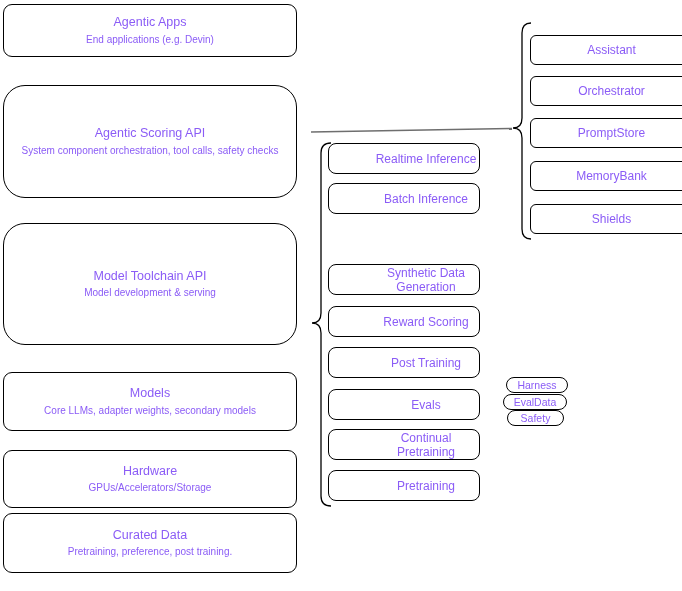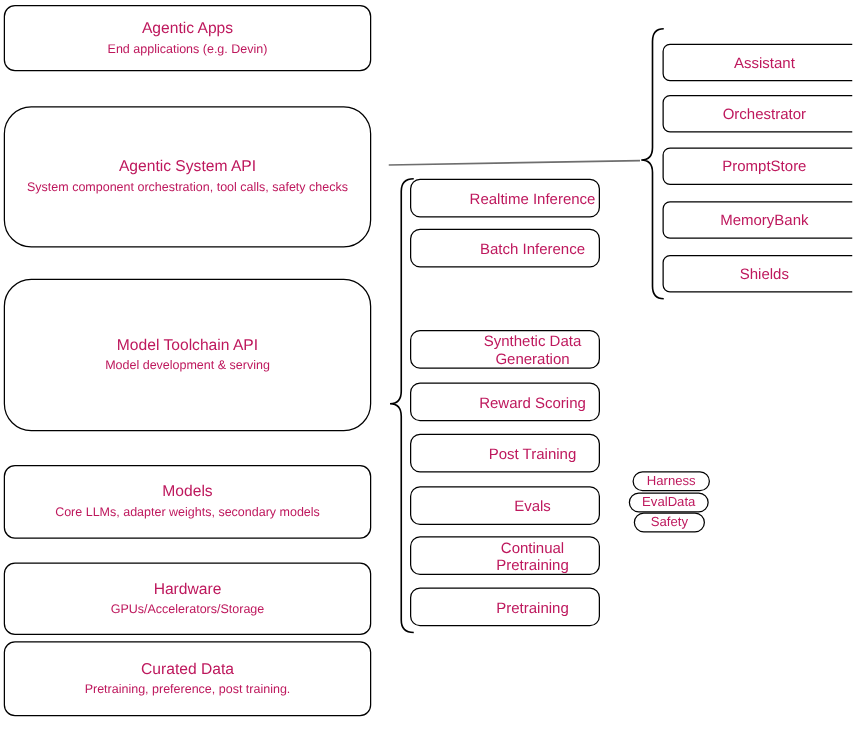--- a/index.html
+++ b/index.html
@@ -2,21 +2,21 @@
 <html><head>
 <meta charset="utf-8">
 <style>
   html, body { margin: 0; padding: 0; background: #ffffff; }
   .canvas {
     position: relative;
     width: 682px;
     height: 591px;
     background: var(--bg, #ffffff);
     font-family: "Liberation Sans", "DejaVu Sans", sans-serif;
-    color: #be185d;
+    color: #8b5cf6;
     overflow: hidden;
   }
   svg.overlay {
     position: absolute;
     left: 0; top: 0;
     width: 682px; height: 591px;
     z-index: 1;
     pointer-events: none;
   }
   .box {
@@ -72,21 +72,21 @@
 
     <path d="M311 132 L512 128.5" fill="none" style="stroke: var(--connector, #666);" stroke-width="1.4"></path>
   </svg>
 
   <div class="box left-box r-sm" style="top:4px;height:53px">
     <div class="title">Agentic Apps</div>
     <div class="subtitle">End applications (e.g. Devin)</div>
   </div>
 
   <div class="box left-box r-lg" style="top:85px;height:113px">
-    <div class="title">Agentic System API</div>
+    <div class="title">Agentic Scoring API</div>
     <div class="subtitle">System component orchestration, tool calls, safety checks</div>
   </div>
 
   <div class="box left-box r-lg" style="top:223px;height:122px">
     <div class="title">Model Toolchain API</div>
     <div class="subtitle">Model development &amp; serving</div>
   </div>
 
   <div class="box left-box r-sm" style="top:372px;height:59px">
     <div class="title">Models</div>

